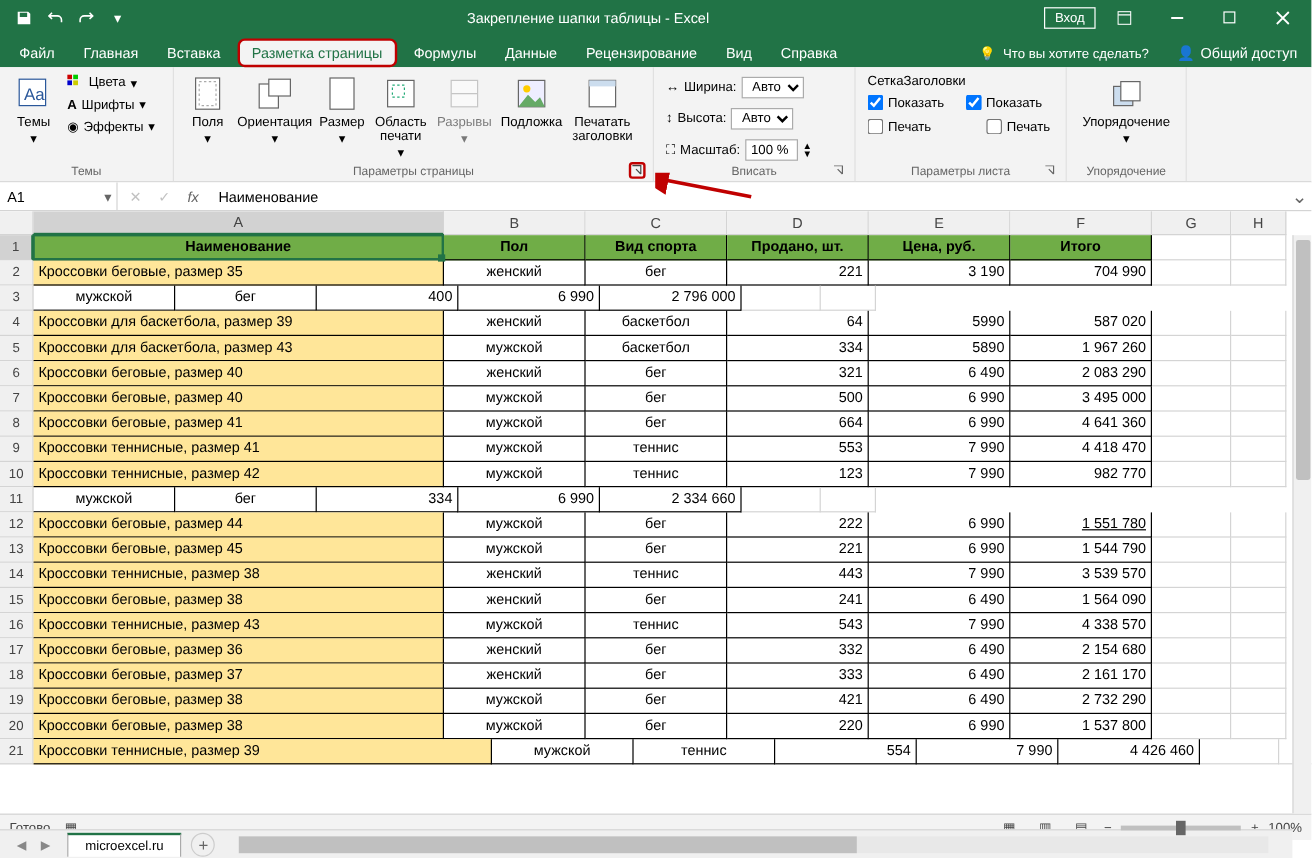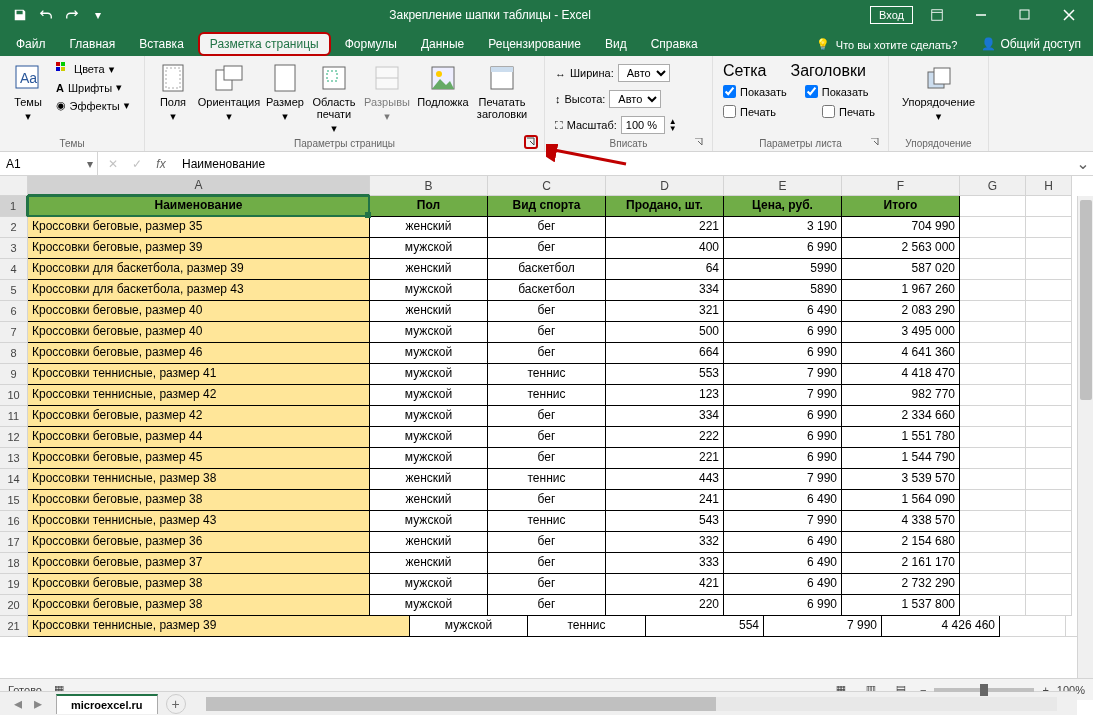--- a/index.html
+++ b/index.html
@@ -64,21 +64,21 @@
 .data-r { text-align: right; border-right: 1px solid #000; border-bottom: 1px solid #000; }
 .sel-outline { position: absolute; border: 2px solid #217346; pointer-events: none; }
 .sel-handle { position: absolute; width: 6px; height: 6px; background: #217346; right: -3px; bottom: -3px; }
 .vscroll { position: absolute; right: 0; top: 20px; width: 16px; bottom: 0; background: #f0f0f0; border-left: 1px solid #d4d4d4; }
 .vthumb { position: absolute; left: 2px; width: 12px; background: #c0c0c0; border-radius: 2px; }
 .hscroll-area { position: absolute; bottom: 0; left: 0; right: 16px; height: 24px; background: #f0f0f0; border-top: 1px solid #d4d4d4; display: flex; align-items: center; }
 
 
 .sheet-nav { display: flex; padding-left: 10px; gap: 4px; }
 .sheet-nav-btn { width: 16px; height: 16px; color: #888; cursor: pointer; display: flex; align-items: center; justify-content: center; }
-.sheet-tab { border: 1px solid #aaa; border-bottom: none; background: #fff; padding: 3px 14px; font-size: 11px; cursor: pointer; margin-left: 10px; border-top: 2px solid #217346; font-weight: bold;}
+.sheet-tab { border: 1px solid #aaa; border-bottom: none; background: #fff; padding: 3px 14px; font-size: 11px; cursor: pointer; margin-left: 10px; border-top: 2px solid #217346; font-weight: normal;}
 .add-sheet { width: 20px; height: 20px; margin-left: 8px; color: #666; cursor: pointer; display: flex; align-items: center; justify-content: center; border: 1px solid #ccc; border-radius: 10px; font-size: 14px; }
 .hscroll-track { flex: 1; margin: 0 20px; height: 14px; background: #e8e8e8; position: relative; }
 .hthumb { position: absolute; height: 100%; background: #c0c0c0; }
 
 
 .statusbar { height: 22px; background: #f3f3f3; border-top: 1px solid #d4d4d4; display: flex; align-items: center; font-size: 11px; color: #444; padding: 0 8px; }
 .status-right { margin-left: auto; display: flex; align-items: center; gap: 8px; }
 .view-btn { width: 22px; height: 18px; display: flex; align-items: center; justify-content: center; cursor: pointer; }
 .zoom-slider { width: 100px; height: 4px; background: #c0c0c0; position: relative; }
 .zoom-thumb { position: absolute; width: 8px; height: 12px; background: #666; top: -4px; left: 46px; }
@@ -287,21 +287,21 @@
     <div class="ribbon-group-label"><span>Вписать</span><div class="launcher">
           <svg width="8" height="8">
             <path fill="none" stroke="#666" d="M0 0h7v7M3 3l4 4"></path>
           </svg>
         </div></div>
   </div>
 
   <div class="ribbon-group" style="width:176px">
     <div class="ribbon-group-content">
       <div class="small-col" style="gap:3px;margin-top:2px">
-        <div style="display:flex;gap:24px;font-size:16px;padding-left:4px">
+        <div style="display:flex;font-size:11px;padding-left:4px">
             <span>Сетка</span>
             <span>Заголовки</span>
           </div>
         <div style="display:flex;gap:10px">
           <label class="small-row">
               <input type="checkbox" class="chk" checked="" style="">
               <span>Показать</span>
             </label>
           <label class="small-row">
               <input type="checkbox" class="chk" checked="" style="">
@@ -410,26 +410,25 @@
         <div class="cell data-a" style="width: 342px;">Кроссовки беговые, размер 35</div>
         <div class="cell data-c" style="width: 118px;">женский</div>
         <div class="cell data-c" style="width: 118px;">бег</div>
         <div class="cell data-r" style="width: 118px;">221</div>
         <div class="cell data-r" style="width: 118px;">3 190</div>
         <div class="cell data-r" style="width: 118px;">704 990</div>
         <div class="cell" style="width: 66px;"></div>
         <div class="cell" style="width: 46px;"></div>
       </div>
       <div class="row">
-        <div class="cell data-a" style="width: 342px;">Кроссовки беговые, размер 39</div>
         <div class="cell data-c" style="width: 118px;">мужской</div>
         <div class="cell data-c" style="width: 118px;">бег</div>
         <div class="cell data-r" style="width: 118px;">400</div>
         <div class="cell data-r" style="width: 118px;">6 990</div>
-        <div class="cell data-r" style="width: 118px;">2 563 000</div>
+        <div class="cell data-r" style="width: 118px;">2 796 000</div>
         <div class="cell" style="width: 66px;"></div>
         <div class="cell" style="width: 46px;"></div>
       </div>
       <div class="row">
         <div class="cell data-a" style="width: 342px;">Кроссовки для баскетбола, размер 39</div>
         <div class="cell data-c" style="width: 118px;">женский</div>
         <div class="cell data-c" style="width: 118px;">баскетбол</div>
         <div class="cell data-r" style="width: 118px;">64</div>
         <div class="cell data-r" style="width: 118px;">5990</div>
         <div class="cell data-r" style="width: 118px;">587 020</div>
@@ -460,21 +459,21 @@
         <div class="cell data-a" style="width: 342px;">Кроссовки беговые, размер 40</div>
         <div class="cell data-c" style="width: 118px;">мужской</div>
         <div class="cell data-c" style="width: 118px;">бег</div>
         <div class="cell data-r" style="width: 118px;">500</div>
         <div class="cell data-r" style="width: 118px;">6 990</div>
         <div class="cell data-r" style="width: 118px; text-align: right;">3 495 000</div>
         <div class="cell" style="width: 66px;"></div>
         <div class="cell" style="width: 46px;"></div>
       </div>
       <div class="row">
-        <div class="cell data-a" style="width: 342px;">Кроссовки беговые, размер 46</div>
+        <div class="cell data-a" style="width: 342px;">Кроссовки беговые, размер 41</div>
         <div class="cell data-c" style="width: 118px;">мужской</div>
         <div class="cell data-c" style="width: 118px;">бег</div>
         <div class="cell data-r" style="width: 118px;">664</div>
         <div class="cell data-r" style="width: 118px;">6 990</div>
         <div class="cell data-r" style="width: 118px;">4 641 360</div>
         <div class="cell" style="width: 66px;"></div>
         <div class="cell" style="width: 46px;"></div>
       </div>
       <div class="row">
         <div class="cell data-a" style="width: 342px;">Кроссовки теннисные, размер 41</div>
@@ -490,36 +489,35 @@
         <div class="cell data-a" style="width: 342px;">Кроссовки теннисные, размер 42</div>
         <div class="cell data-c" style="width: 118px;">мужской</div>
         <div class="cell data-c" style="width: 118px;">теннис</div>
         <div class="cell data-r" style="width: 118px;">123</div>
         <div class="cell data-r" style="width: 118px;">7 990</div>
         <div class="cell data-r" style="width: 118px;">982 770</div>
         <div class="cell" style="width: 66px;"></div>
         <div class="cell" style="width: 46px;"></div>
       </div>
       <div class="row">
-        <div class="cell data-a" style="width: 342px;">Кроссовки беговые, размер 42</div>
         <div class="cell data-c" style="width: 118px;">мужской</div>
         <div class="cell data-c" style="width: 118px;">бег</div>
         <div class="cell data-r" style="width: 118px;">334</div>
         <div class="cell data-r" style="width: 118px;">6 990</div>
         <div class="cell data-r" style="width: 118px;">2 334 660</div>
         <div class="cell" style="width: 66px;"></div>
         <div class="cell" style="width: 46px;"></div>
       </div>
       <div class="row">
         <div class="cell data-a" style="width: 342px;">Кроссовки беговые, размер 44</div>
         <div class="cell data-c" style="width: 118px;">мужской</div>
         <div class="cell data-c" style="width: 118px;">бег</div>
         <div class="cell data-r" style="width: 118px;">222</div>
         <div class="cell data-r" style="width: 118px;">6 990</div>
-        <div class="cell data-r" style="width: 118px;">1 551 780</div>
+        <div class="cell data-r" style="width: 118px; text-decoration: underline;">1 551 780</div>
         <div class="cell" style="width: 66px;"></div>
         <div class="cell" style="width: 46px;"></div>
       </div>
       <div class="row">
         <div class="cell data-a" style="width: 342px;">Кроссовки беговые, размер 45</div>
         <div class="cell data-c" style="width: 118px;">мужской</div>
         <div class="cell data-c" style="width: 118px;">бег</div>
         <div class="cell data-r" style="width: 118px;">221</div>
         <div class="cell data-r" style="width: 118px;">6 990</div>
         <div class="cell data-r" style="width: 118px;">1 544 790</div>

